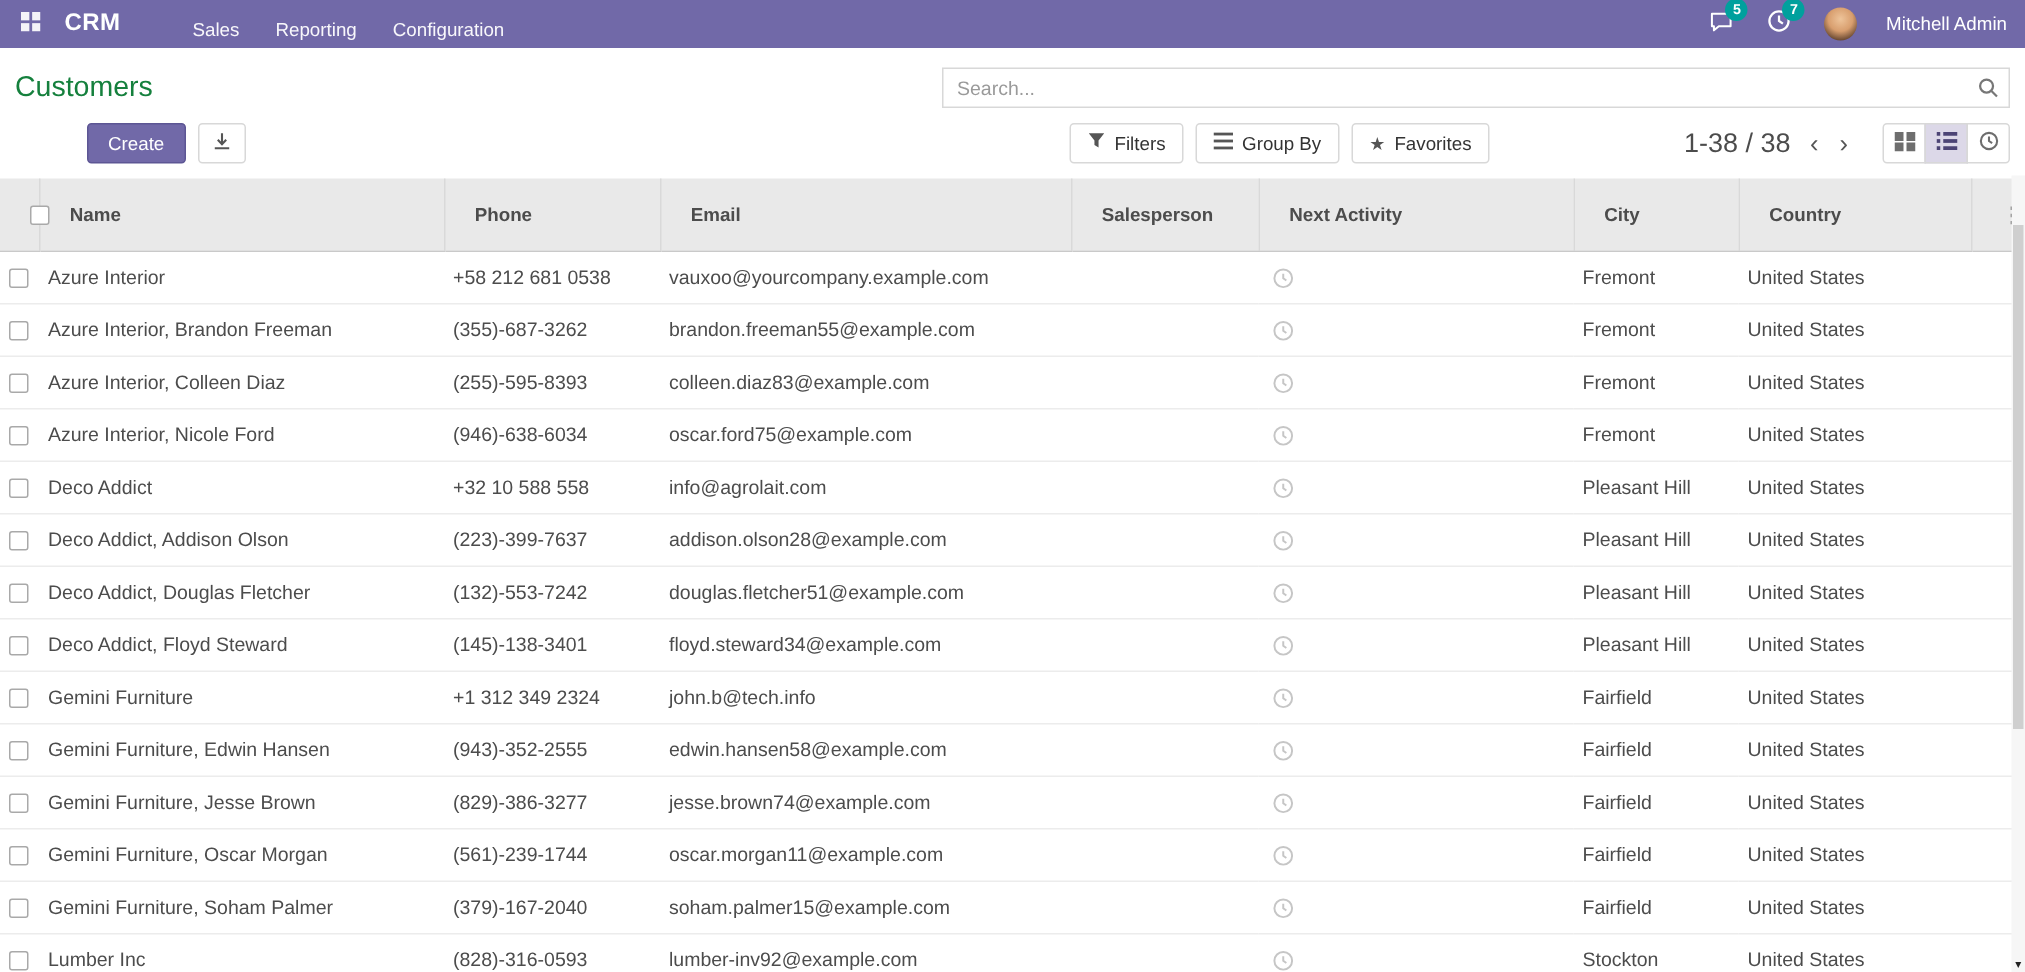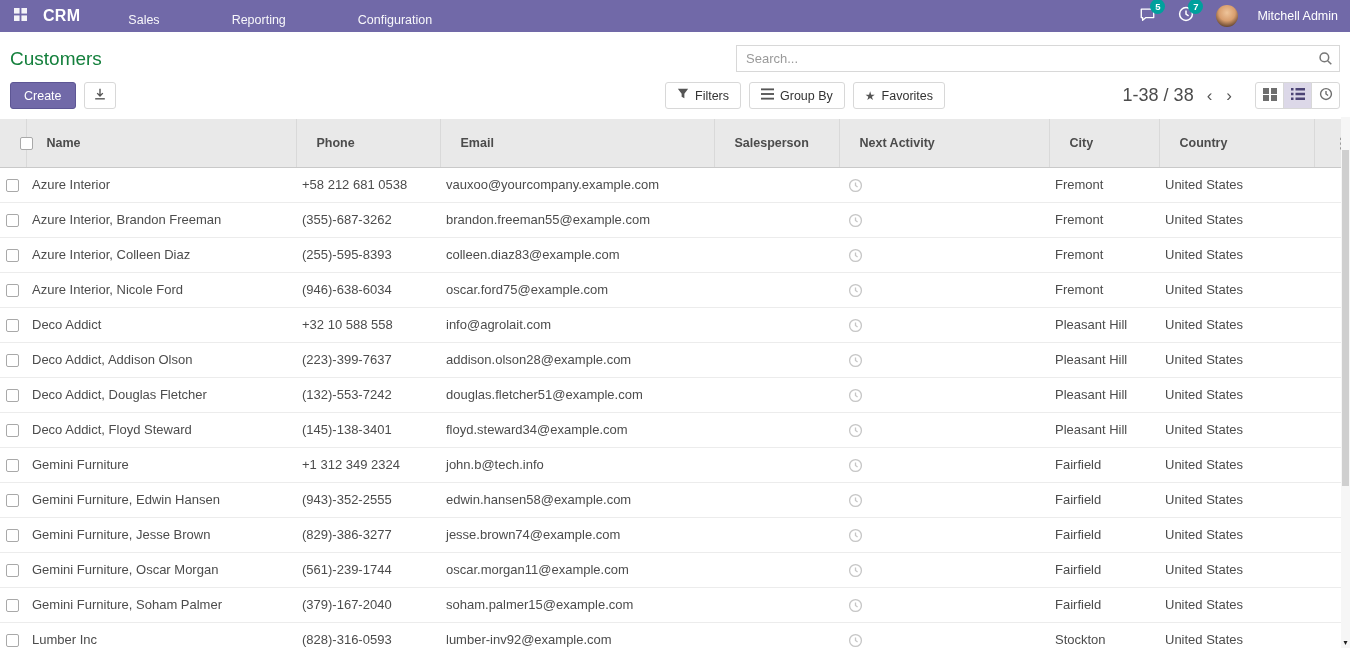--- a/index.html
+++ b/index.html
@@ -8,44 +8,44 @@
   }
   *{box-sizing:border-box;}
   html,body{margin:0;padding:0;}
   body{width:1350px;height:648px;overflow:hidden;position:relative;background:#fff;
        font-family:"Liberation Sans",sans-serif;color:var(--text);}
 
   
   .navbar{height:32px;background:var(--brand);display:flex;align-items:center;padding:0 8px;color:#fff;}
   .apps-btn{background:none;border:none;padding:4px 6px;cursor:pointer;display:flex;align-items:center;}
   .brand{font-size:16px;font-weight:700;margin:0 6px 0 10px;letter-spacing:.3px;}
-  .nav-menu{display:flex;margin-left:30px;height:24px;gap:48px;}
+  .nav-menu{display:flex;margin-left:30px;height:24px;}
   .nav-menu a{color:rgba(255,255,255,.95);font-size:12.5px;line-height:32px;padding:0 12px;text-decoration:none;cursor:pointer;}
   .nav-right{margin-left:auto;display:flex;align-items:center;gap:22px;padding-right:4px;}
   .nav-ico{position:relative;display:flex;align-items:center;cursor:pointer;}
   .nav-badge{position:absolute;top:-7px;right:-9px;min-width:15px;height:15px;border-radius:8px;
          background:var(--badge);color:#fff;font-size:9.5px;font-weight:700;
          display:flex;align-items:center;justify-content:center;padding:0 3px;}
   .user{display:flex;align-items:center;gap:19px;cursor:pointer;}
   .avatar{width:22px;height:22px;border-radius:50%;flex:0 0 auto;
           background:radial-gradient(circle at 50% 35%, #eec49a 0%, #d89e6e 45%, #6b4a33 78%);}
   .user-name{font-size:12.5px;}
 
   
   .content-header{display:flex;align-items:center;padding:13px 10px 2px 10px;}
   .page-title{font-size:19px;font-weight:400;color:#15803d;flex:1;margin:0;}
-  .search-box{position:relative;width:604px;}
+  .search-box{position:relative;width:712px;}
   .search-box input{width:100%;height:27px;border:1px solid var(--border);padding:0 30px 0 9px;
        font-size:13px;color:#333;outline:none;font-family:inherit;border-radius:0;}
   .search-box input::placeholder{color:#9a9a9a;}
   .search-ico{position:absolute;right:7px;top:6px;}
 
   
   .control-panel{display:flex;align-items:center;padding:8px 10px 10px;}
-  .cp-left{display:flex;gap:8px;align-items:center;width:calc(50% - 10px);}
+  .cp-left{display:flex;gap:8px;align-items:center;width:calc(50% - 10px);margin-left:48px;}
   .cp-right{flex:1;display:flex;align-items:center;justify-content:space-between;}
   .btn{height:27px;border-radius:3px;font-size:12.5px;font-family:inherit;cursor:pointer;
        display:inline-flex;align-items:center;gap:6px;}
   .btn-primary{background:var(--brand);border:1px solid var(--brand-dark);color:#fff;padding:0 13px;}
   .btn-light{background:#fff;border:1px solid var(--border);color:#333;padding:0 11px;}
   .icon-btn{padding:0 8px;}
   .filter-group{display:flex;gap:8px;}
   .star-glyph{font-size:12px;color:#555;line-height:1;}
   .pager-area{display:flex;align-items:center;}
   .pager-text{font-size:18px;color:var(--text);margin-right:6px;}

